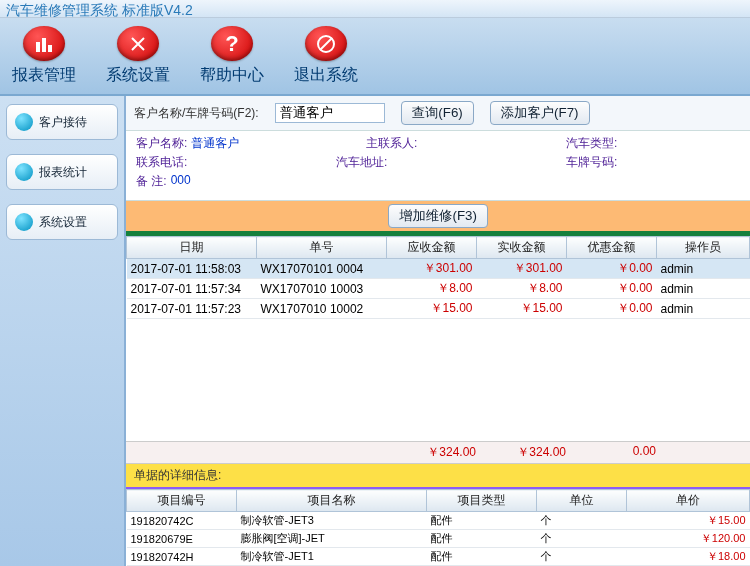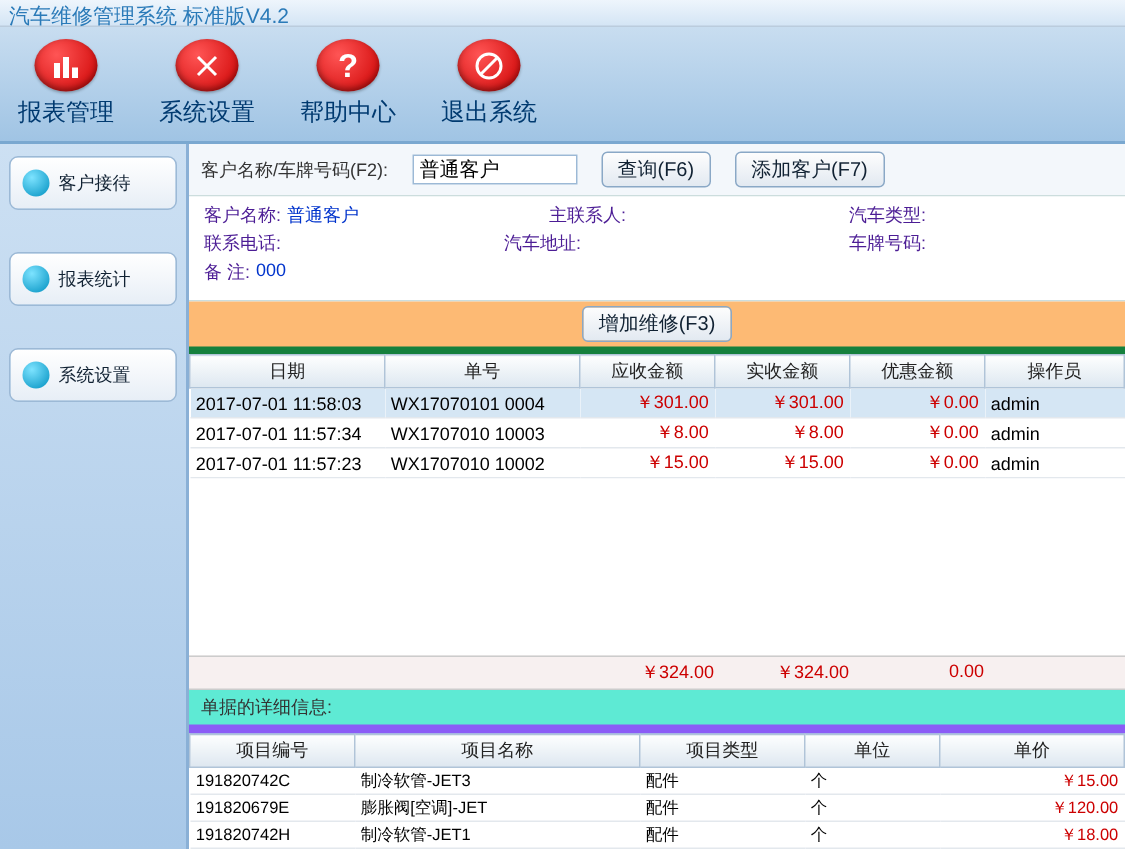--- a/index.html
+++ b/index.html
@@ -32,21 +32,21 @@
   width: 42px; height: 42px; border-radius: 50%;
   background: radial-gradient(circle at 35% 30%, #f55, #c00);
   box-shadow: inset 0 -2px 4px rgba(0,0,0,.4), 0 1px 2px rgba(0,0,0,.3);
   display: flex; align-items: center; justify-content: center;
   color: #fff; font-weight: bold; font-size: 18px;
 }
 .tb-lbl { margin-top: 4px; color: #003a70; font-size: 16px; }
 .layout { display: flex; height: calc(100% - 96px); }
 .sidebar {
   width: 124px; padding: 8px 6px;
-  display: flex; flex-direction: column; gap: 28px;
+  display: flex; flex-direction: column; gap: 14px;
 }
 .side-btn {
   height: 36px; background: linear-gradient(to bottom,#fff,#e7eef6);
   border: 1px solid #9cb9d6; border-radius: 6px;
   display: flex; align-items: center; gap: 6px; padding: 0 8px;
   cursor: pointer; font-size: 12px; color: #123;
 }
 .side-dot {
   width: 18px; height: 18px; border-radius: 50%;
   background: radial-gradient(circle at 35% 30%, #7de3ff, #0090c0);
@@ -79,21 +79,21 @@
 .grid th {
   background: linear-gradient(to bottom,#fdfefe,#dde7f0);
   border: 1px solid #b0c4d8; padding: 2px 4px; font-weight: normal; color:#222;
 }
 .grid td { border-bottom: 1px solid #e3e8ed; padding: 1px 4px; white-space: nowrap; overflow:hidden;}
 .grid tr.sel td { background:#d5e6f4; }
 .num { text-align:right; color:#c00; }
 .spacer { flex:1; background:#fff; min-height:80px;}
 .totals-row { background:#f7f0f0; border-top:1px solid #ccc; border-bottom:1px solid #ccc; display:flex; padding:2px 0;}
 .totals-row .tcell{color:#c00;text-align:right;}
-.detail-title { padding:3px 8px; background:#5eead4; border-bottom:6px solid #8b5cf6; color:#333;}
+.detail-title { padding:3px 8px; background:#fde047; border-bottom:2px solid #8b5cf6; color:#333;}
 .grid2 td{font-size:11px;}
 .grid2 tr.sel td{background:#d5e6f4;}
 svg{display:block;}
 </style>
 </head>
 <body>
 
 <div class="titlebar">汽车维修管理系统 标准版V4.2</div>
 
 <div class="toolbar">

